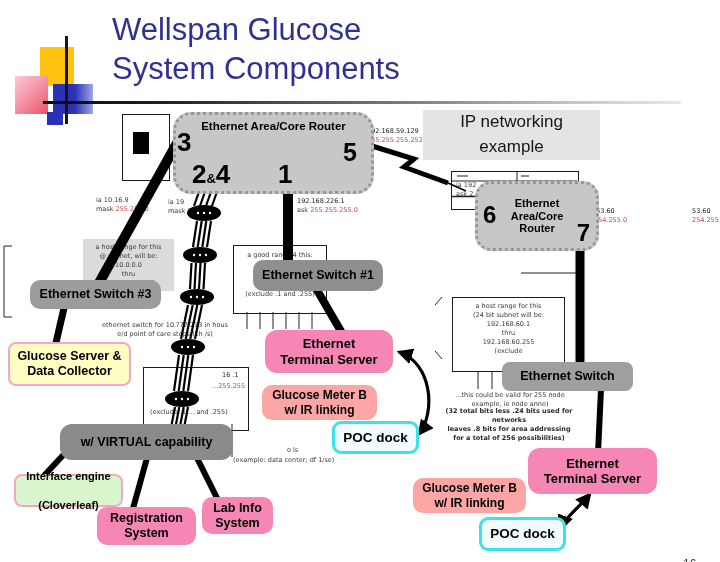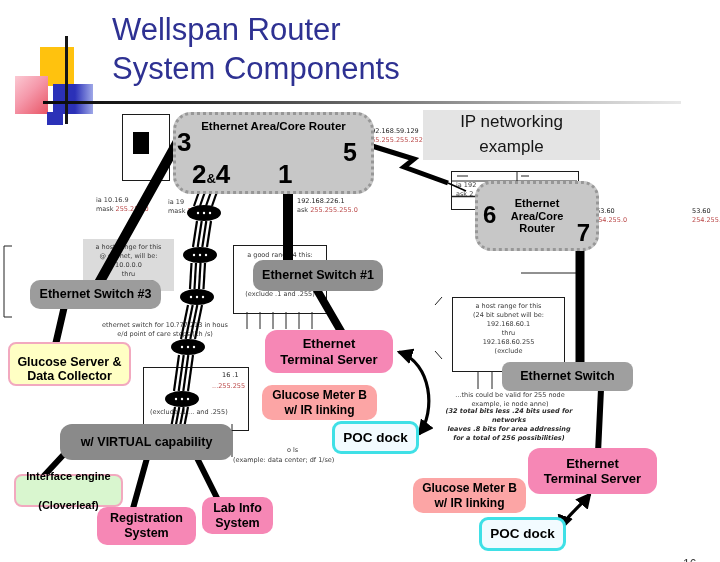--- a/index.html
+++ b/index.html
@@ -27,34 +27,34 @@
 
   
   .scan-box{position:absolute;border:1px solid #1c1c1c;background:#fff;}
   .scan-box.noborderfill{background:transparent;}
   .scan-gray{position:absolute;background:#DBDBDB;}
   .bullet{position:absolute;left:133px;top:132px;width:16px;height:22px;background:#000;}
   .scan-t{position:absolute;font-size:6.5px;line-height:1.4;color:#3a3a3a;
           font-family:"DejaVu Sans",sans-serif;white-space:nowrap;}
   .scan-c{text-align:center;white-space:normal;}
   .red{color:#BB4A4A;}
-  .bits{font-style:italic;font-weight:bold;color:#2a2a2a;}
+  .bits{font-weight:bold;color:#2a2a2a;}
 
   
   .box{position:absolute;display:flex;flex-direction:column;align-items:center;
        justify-content:center;text-align:center;font-weight:bold;color:#000;
        line-height:1.18;border-radius:10px;}
   .router{background:#C7C7C7;border:3px dotted #979797;border-radius:18px;}
   .gray1{background:#8F8F8F;}   
   .gray2{background:#9C9C9C;}   
   .gray3{background:#9F9F9F;}   
   .gray4{background:#8A8A8A;}   
   .meter{background:#fca5a5;}
   .pink{background:#F687B5;}
-  .yellow{background:#FFFFC4;border:2px solid #F2A9BF;justify-content:flex-end;}
+  .yellow{background:#FFFFC4;border:2px solid #F2A9BF;}
   .green{background:#D9F6CF;border:2px solid #F2A9BF;}
   .cyan{background:#F2FBFF;border:3px solid #3FE0E6;border-radius:9px;}
   .portnum{position:absolute;font-weight:bold;color:#000;}
   .amp{font-size:13px;}
 </style>
 </head>
 <body>
 
 <div class="slide">
 
@@ -335,19 +335,19 @@
   </div>
 
   <div class="layer header" style="height:110px;">
     <div class="logo-yellow"></div>
     <div class="logo-red"></div>
     <div class="logo-blue"></div>
     <div class="logo-blue-sm"></div>
     <div class="logo-vline"></div>
     <div class="sep"></div>
     <div class="title">
-      <div>Wellspan Router</div>
+      <div>Wellspan Glucose</div>
       <div>System Components</div>
     </div>
   </div>
 
   <div class="pagenum" style="z-index:6;">16</div>
 </div>
 
 </body></html>

